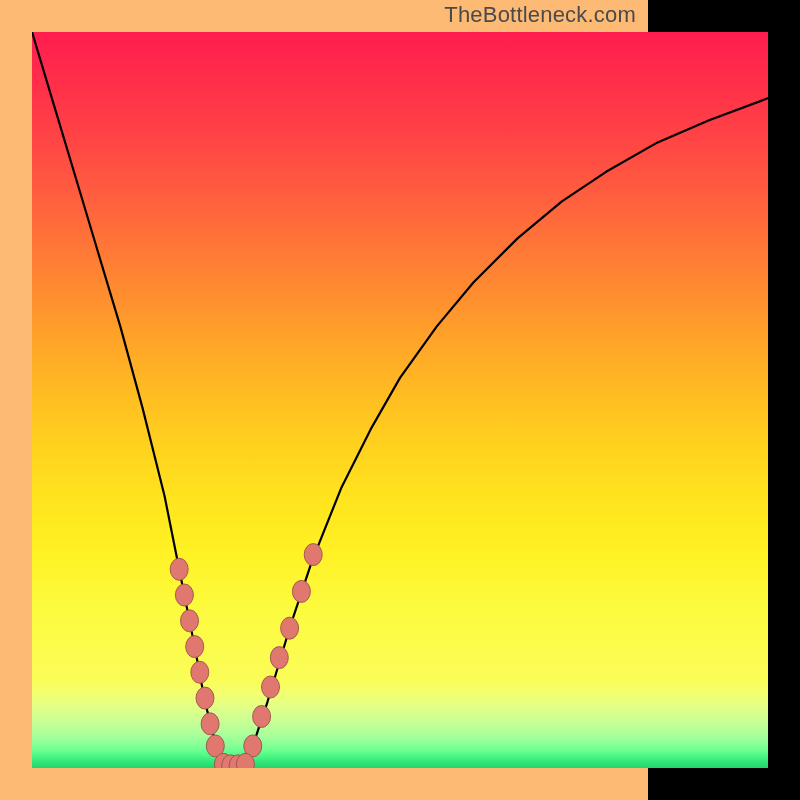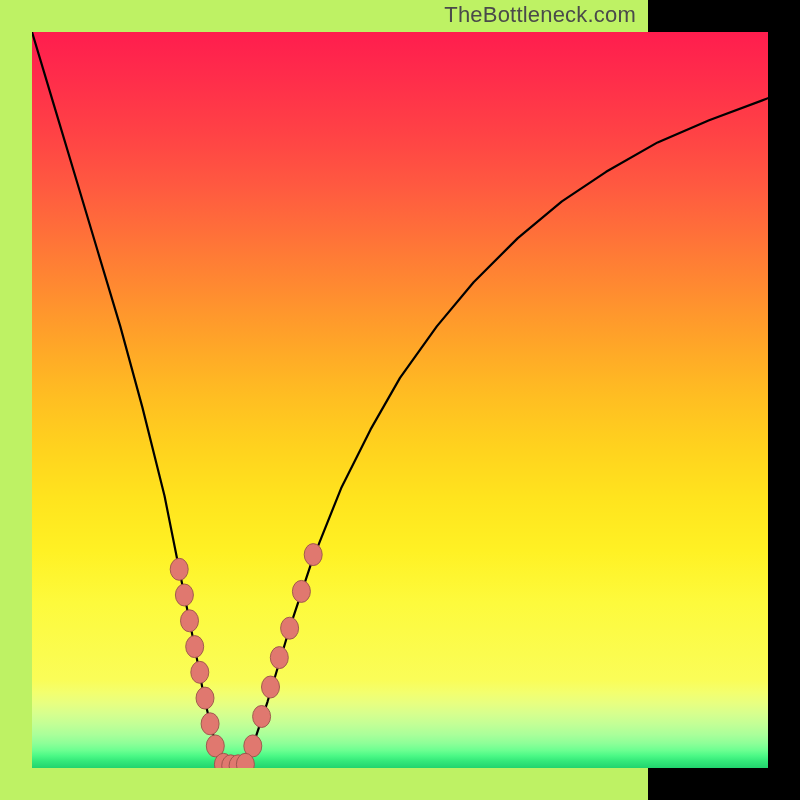--- a/index.html
+++ b/index.html
@@ -8,21 +8,21 @@
     width: 800px;
     height: 800px;
     overflow: hidden;
     background: #000;
     font-family: Arial, Helvetica, sans-serif;
   }
   .stage {
     position: relative;
     width: 648px;
     height: 800px;
-    background: #bef264;
+    background: #fdba74;
   }
   .watermark {
     position: absolute;
     top: 2px;
     right: 12px;
     color: #4a4a4a;
     font-size: 22px;
     font-weight: 400;
     letter-spacing: 0.2px;
     z-index: 50;

